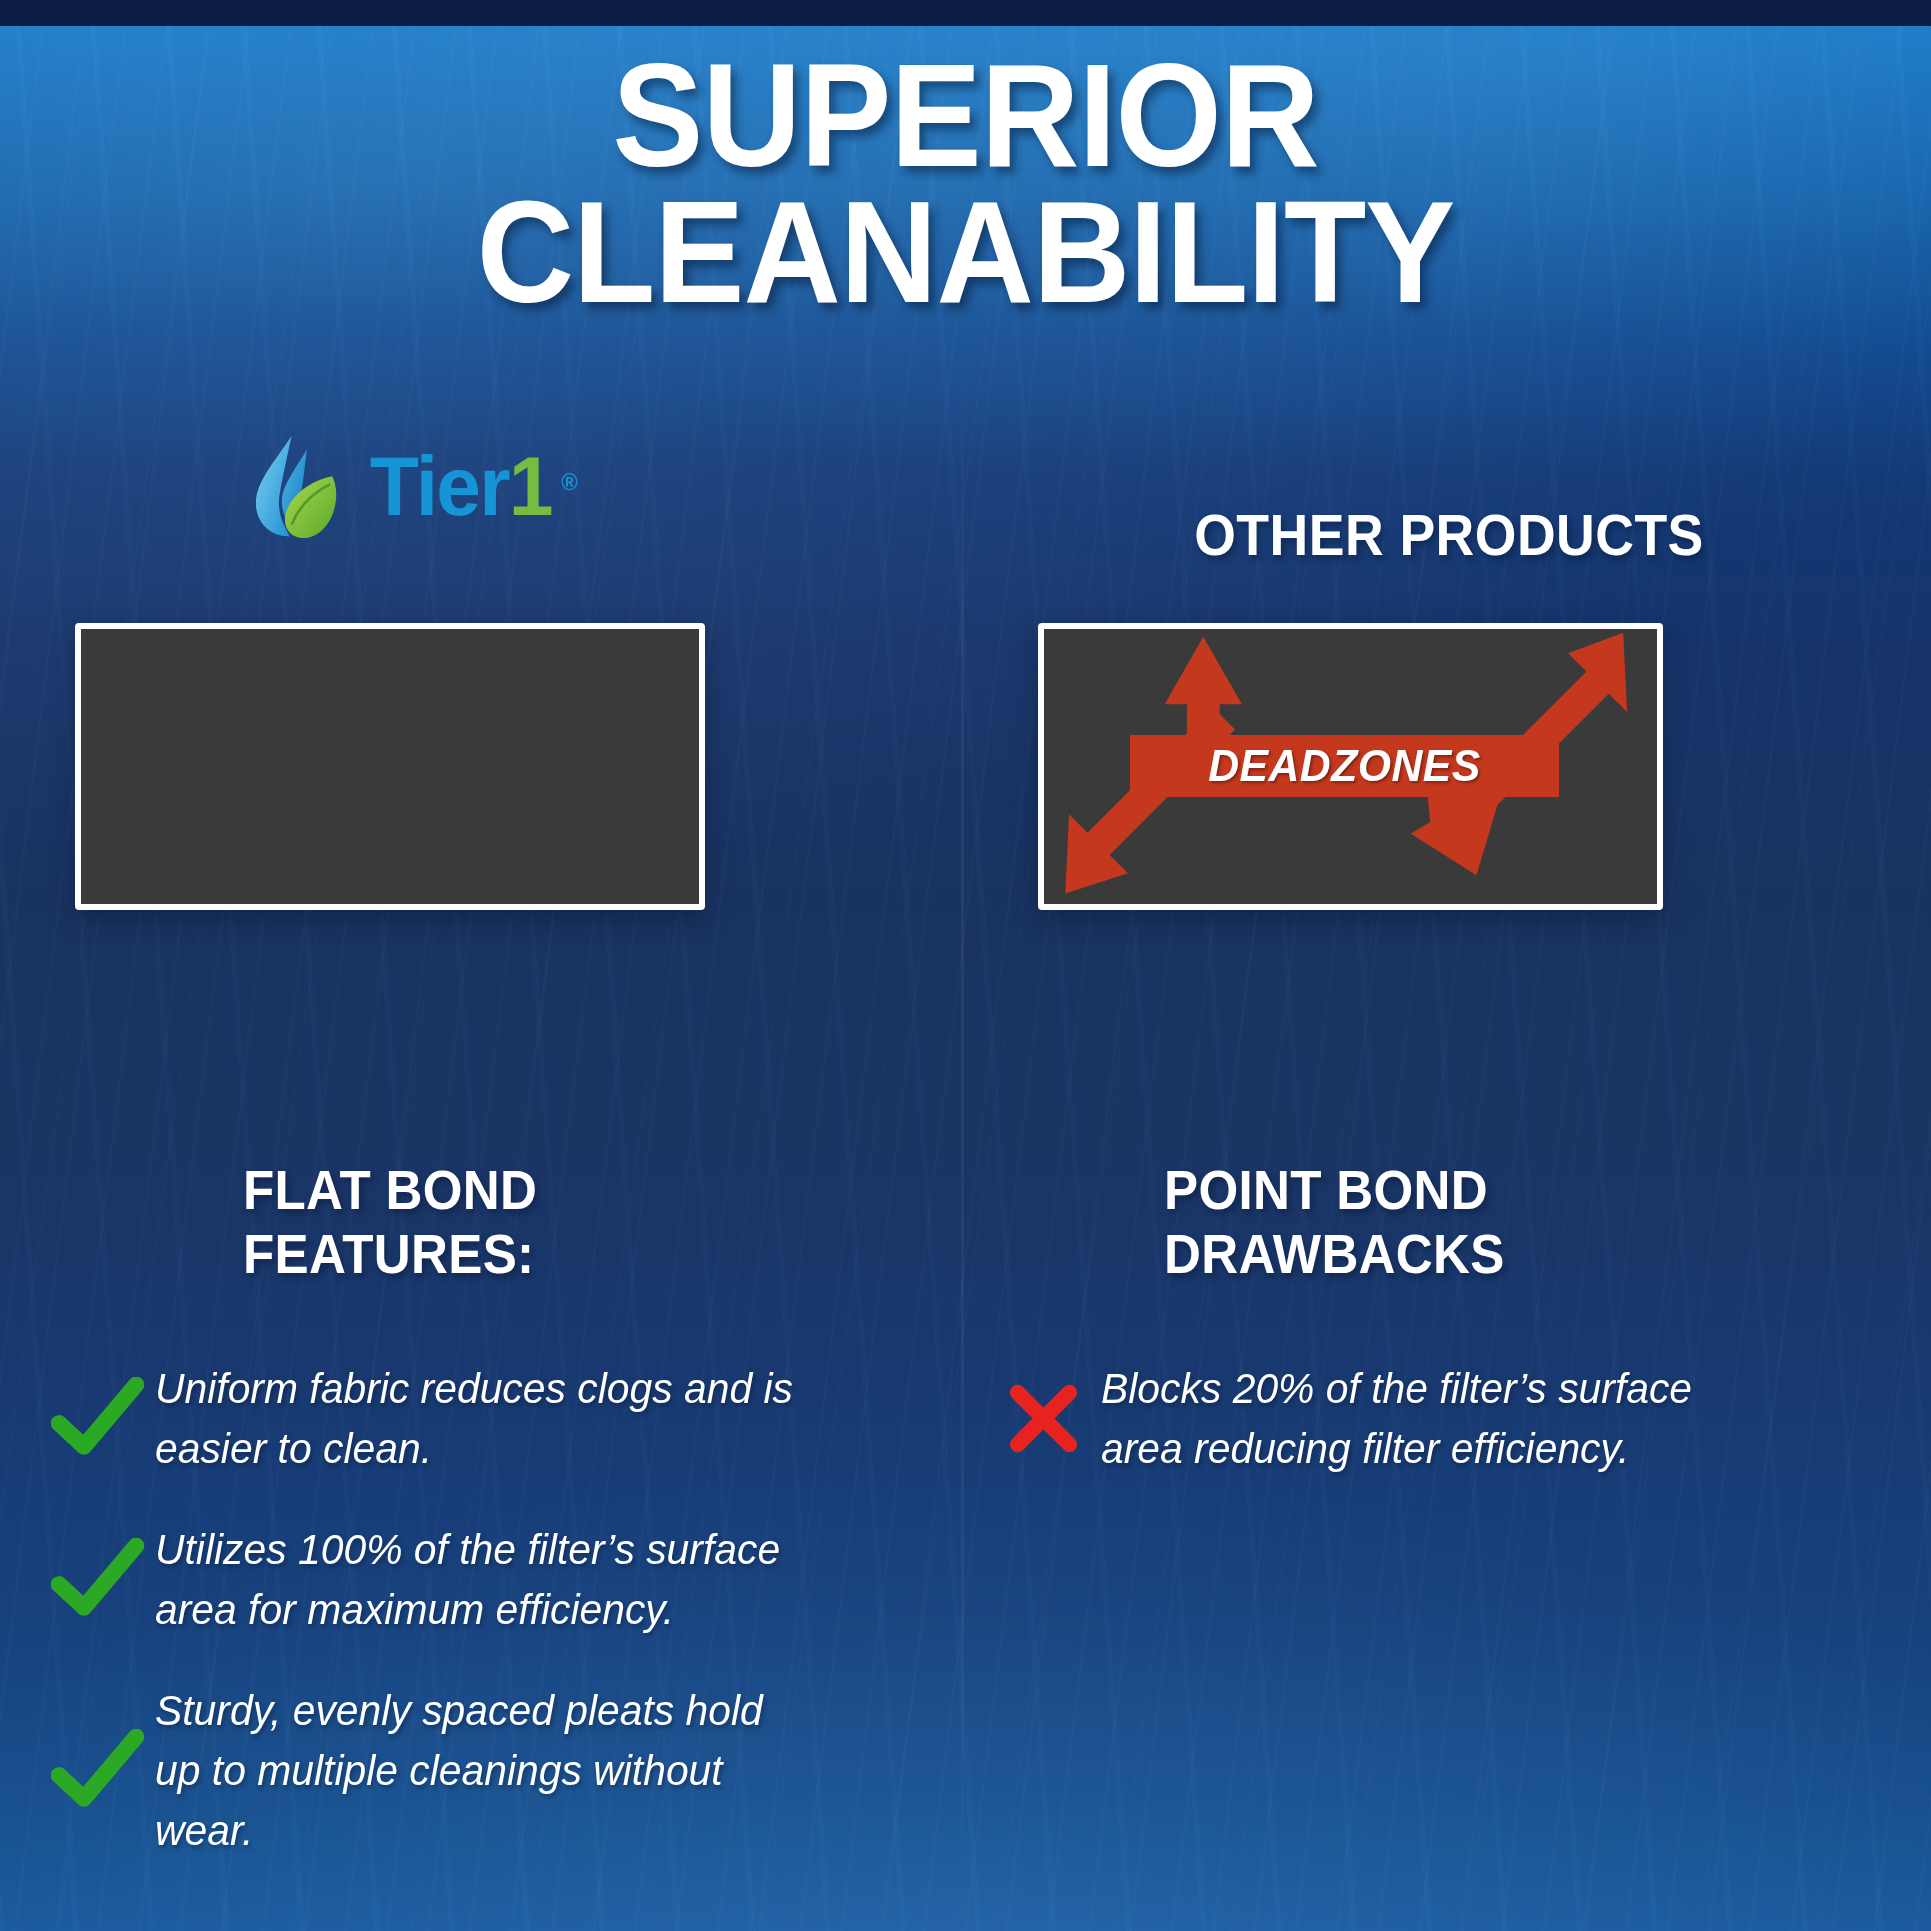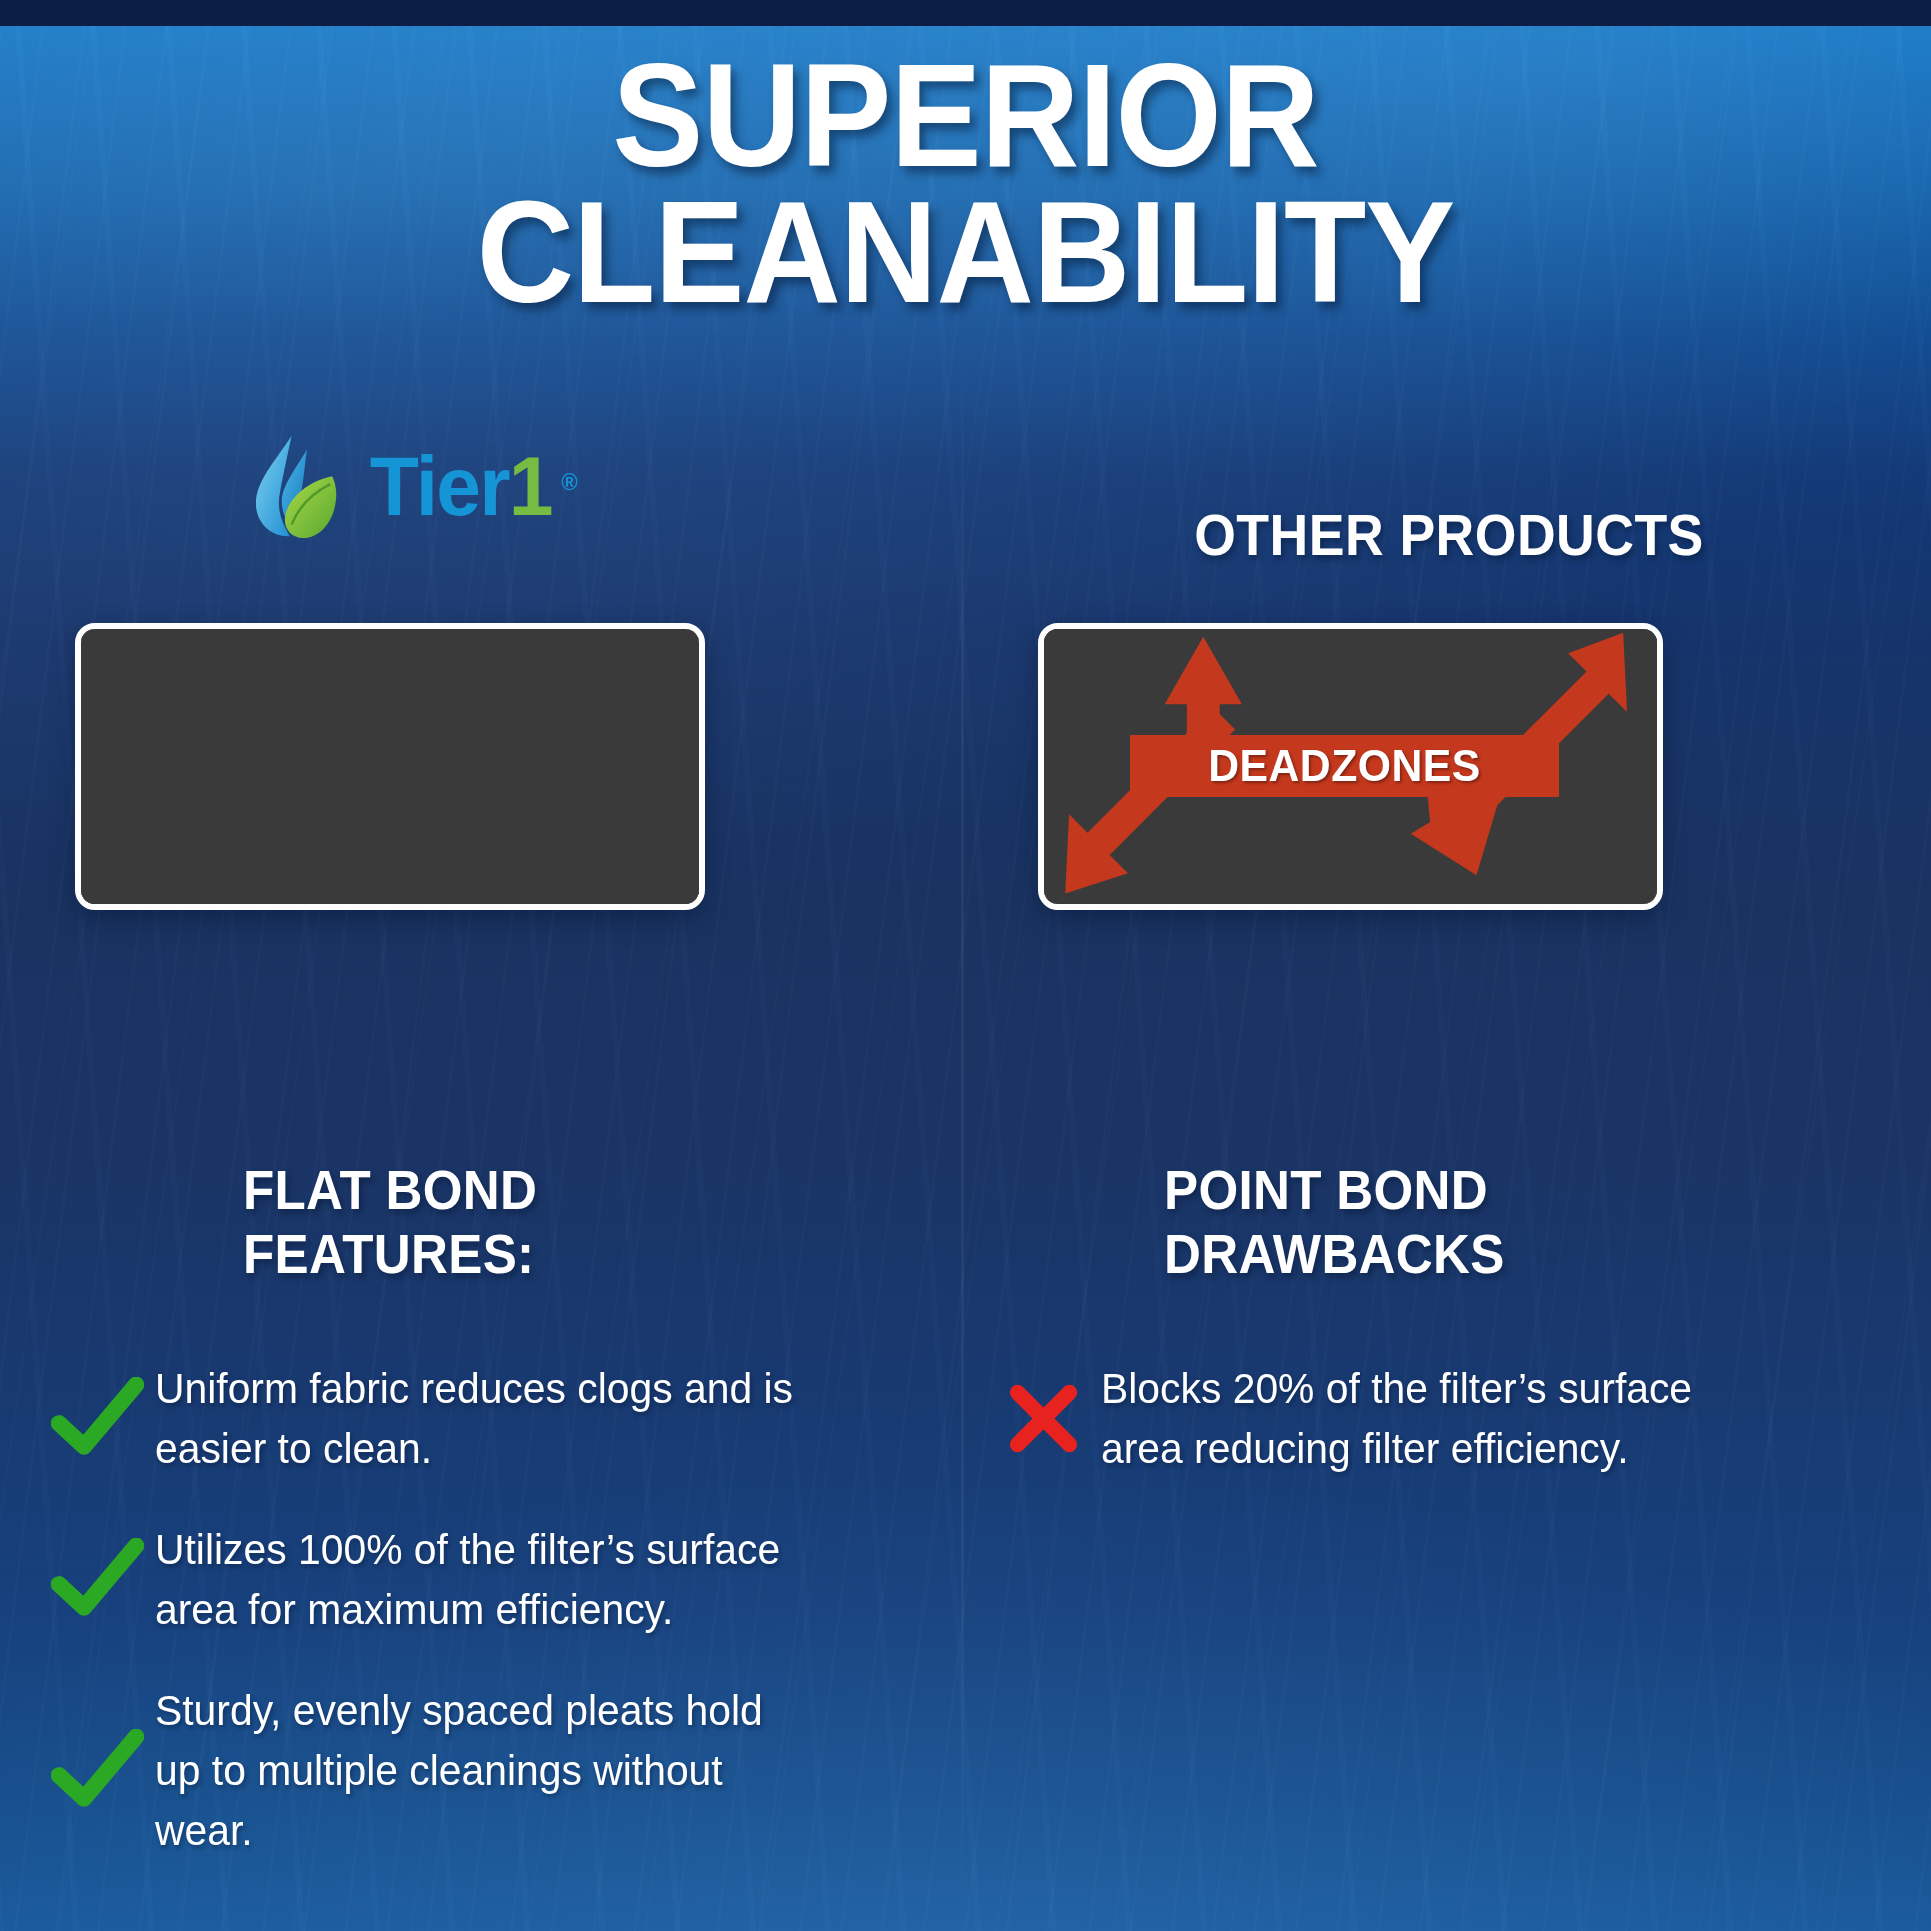--- a/index.html
+++ b/index.html
@@ -127,25 +127,26 @@
     font-weight: 700;
     font-size: 57px;
     letter-spacing: 0.5px;
     transform: scaleX(.94);
     text-shadow: 2.9px 3.9px 6.8px rgba(3,16,40,.42);
   }
 
   
   .panel {
     position: absolute;
-    border-radius: 20px;
+    border-radius: 4px;
     border: 6.8px solid #ffffff;
     overflow: hidden;
     background: #2b2b2b;
     box-shadow: 0 9.7px 25px rgba(3,14,36,.35);
+    font-style: italic;
   }
   .panel-left  { left: 75px;  top: 597px; width: 618px; height: 275px; }
   .panel-right { left: 1038px; top: 597px; width: 613px; height: 275px; }
 
   .fiber { position:absolute; inset:0; }
   .fiber .bg { position:absolute; inset:0; background:#3a3a3a; }
 
   
   .dz-arrows { position:absolute; inset:0; }
   .dz-label {
@@ -177,21 +178,21 @@
     line-height: 64px;
     letter-spacing: 0.3px;
     transform: scaleX(.93);
     transform-origin: left center;
     text-shadow: 2.9px 3.9px 6.8px rgba(3,16,40,.40);
   }
   .sec-head-left  { left: 243px;  top: 1132px; }
   .sec-head span { display:block; }
 
   
-  .bullets { position: absolute; width: 869px; }
+  .bullets { position: absolute; width: 869px; font-style: italic; }
   .bullets-left  { left: 39px;   top: 1332px; }
 
   .bullet {
     display: flex;
     align-items: center;
     margin-bottom: 41px;
   }
   .bullet .mark {
     flex: 0 0 116px;
     display: flex;

